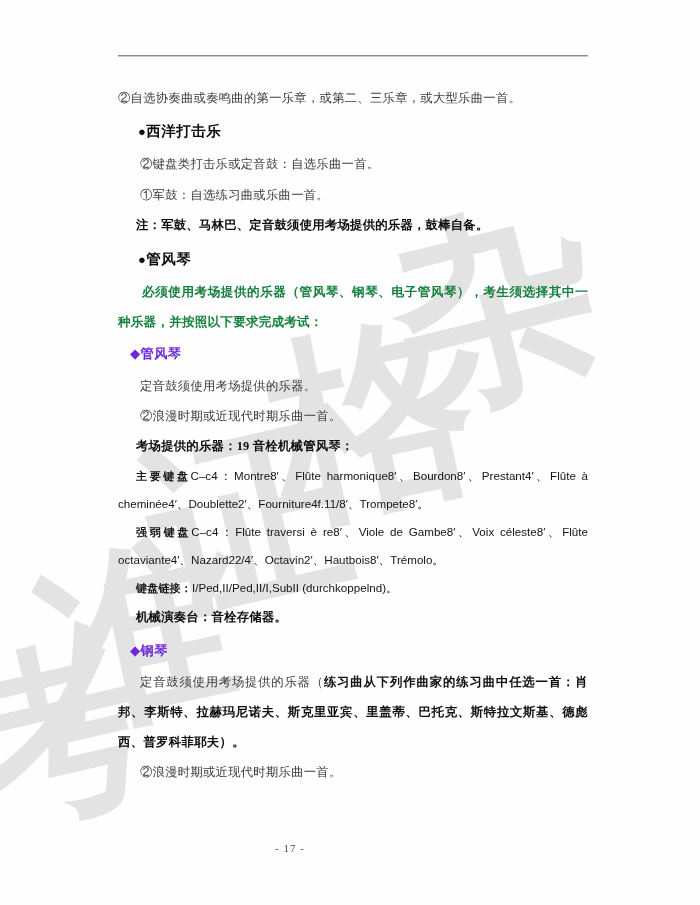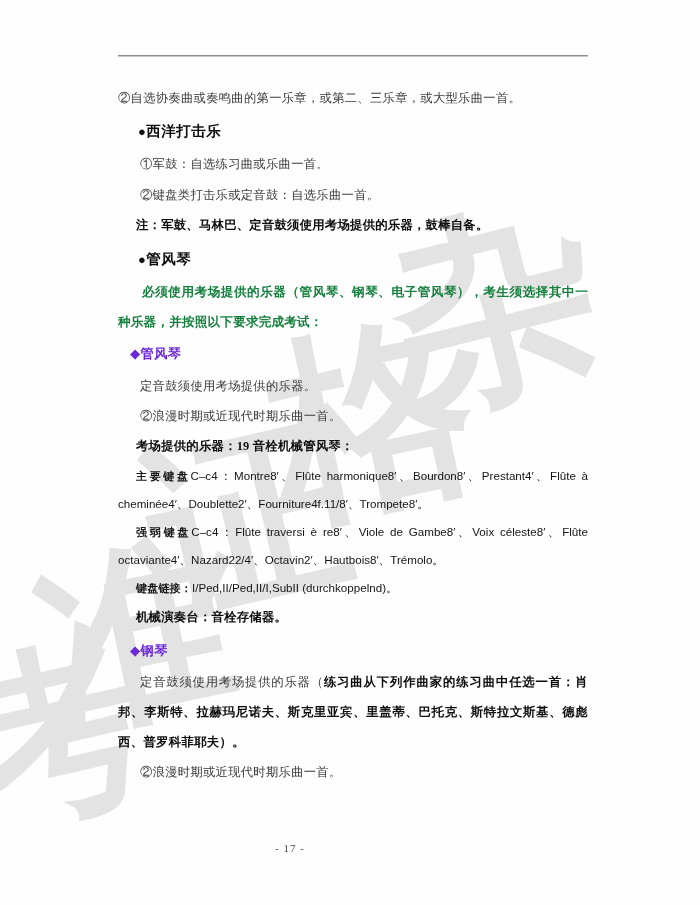--- a/index.html
+++ b/index.html
@@ -194,25 +194,25 @@
 
     <p class="item">
       <span>②自选协奏曲或奏鸣曲的第一乐章，或第二、三乐章，或大型乐曲一首。</span>
     </p>
 
     <p class="h-bullet indent">
       <span class="dot">●</span><span>西洋打击乐</span>
     </p>
 
     <p class="item indent">
+      <span>②键盘类打击乐或定音鼓：自选乐曲一首。</span>
+    </p>
+
+    <p class="item indent">
       <span>①军鼓：自选练习曲或乐曲一首。</span>
-    </p>
-
-    <p class="item indent">
-      <span>②键盘类打击乐或定音鼓：自选乐曲一首。</span>
     </p>
 
     <p class="note indent">
       <span>注：军鼓、马林巴、定音鼓须使用考场提供的乐器，鼓棒自备。</span>
     </p>
 
     <p class="h-bullet indent">
       <span class="dot">●</span><span>管风琴</span>
     </p>
 

